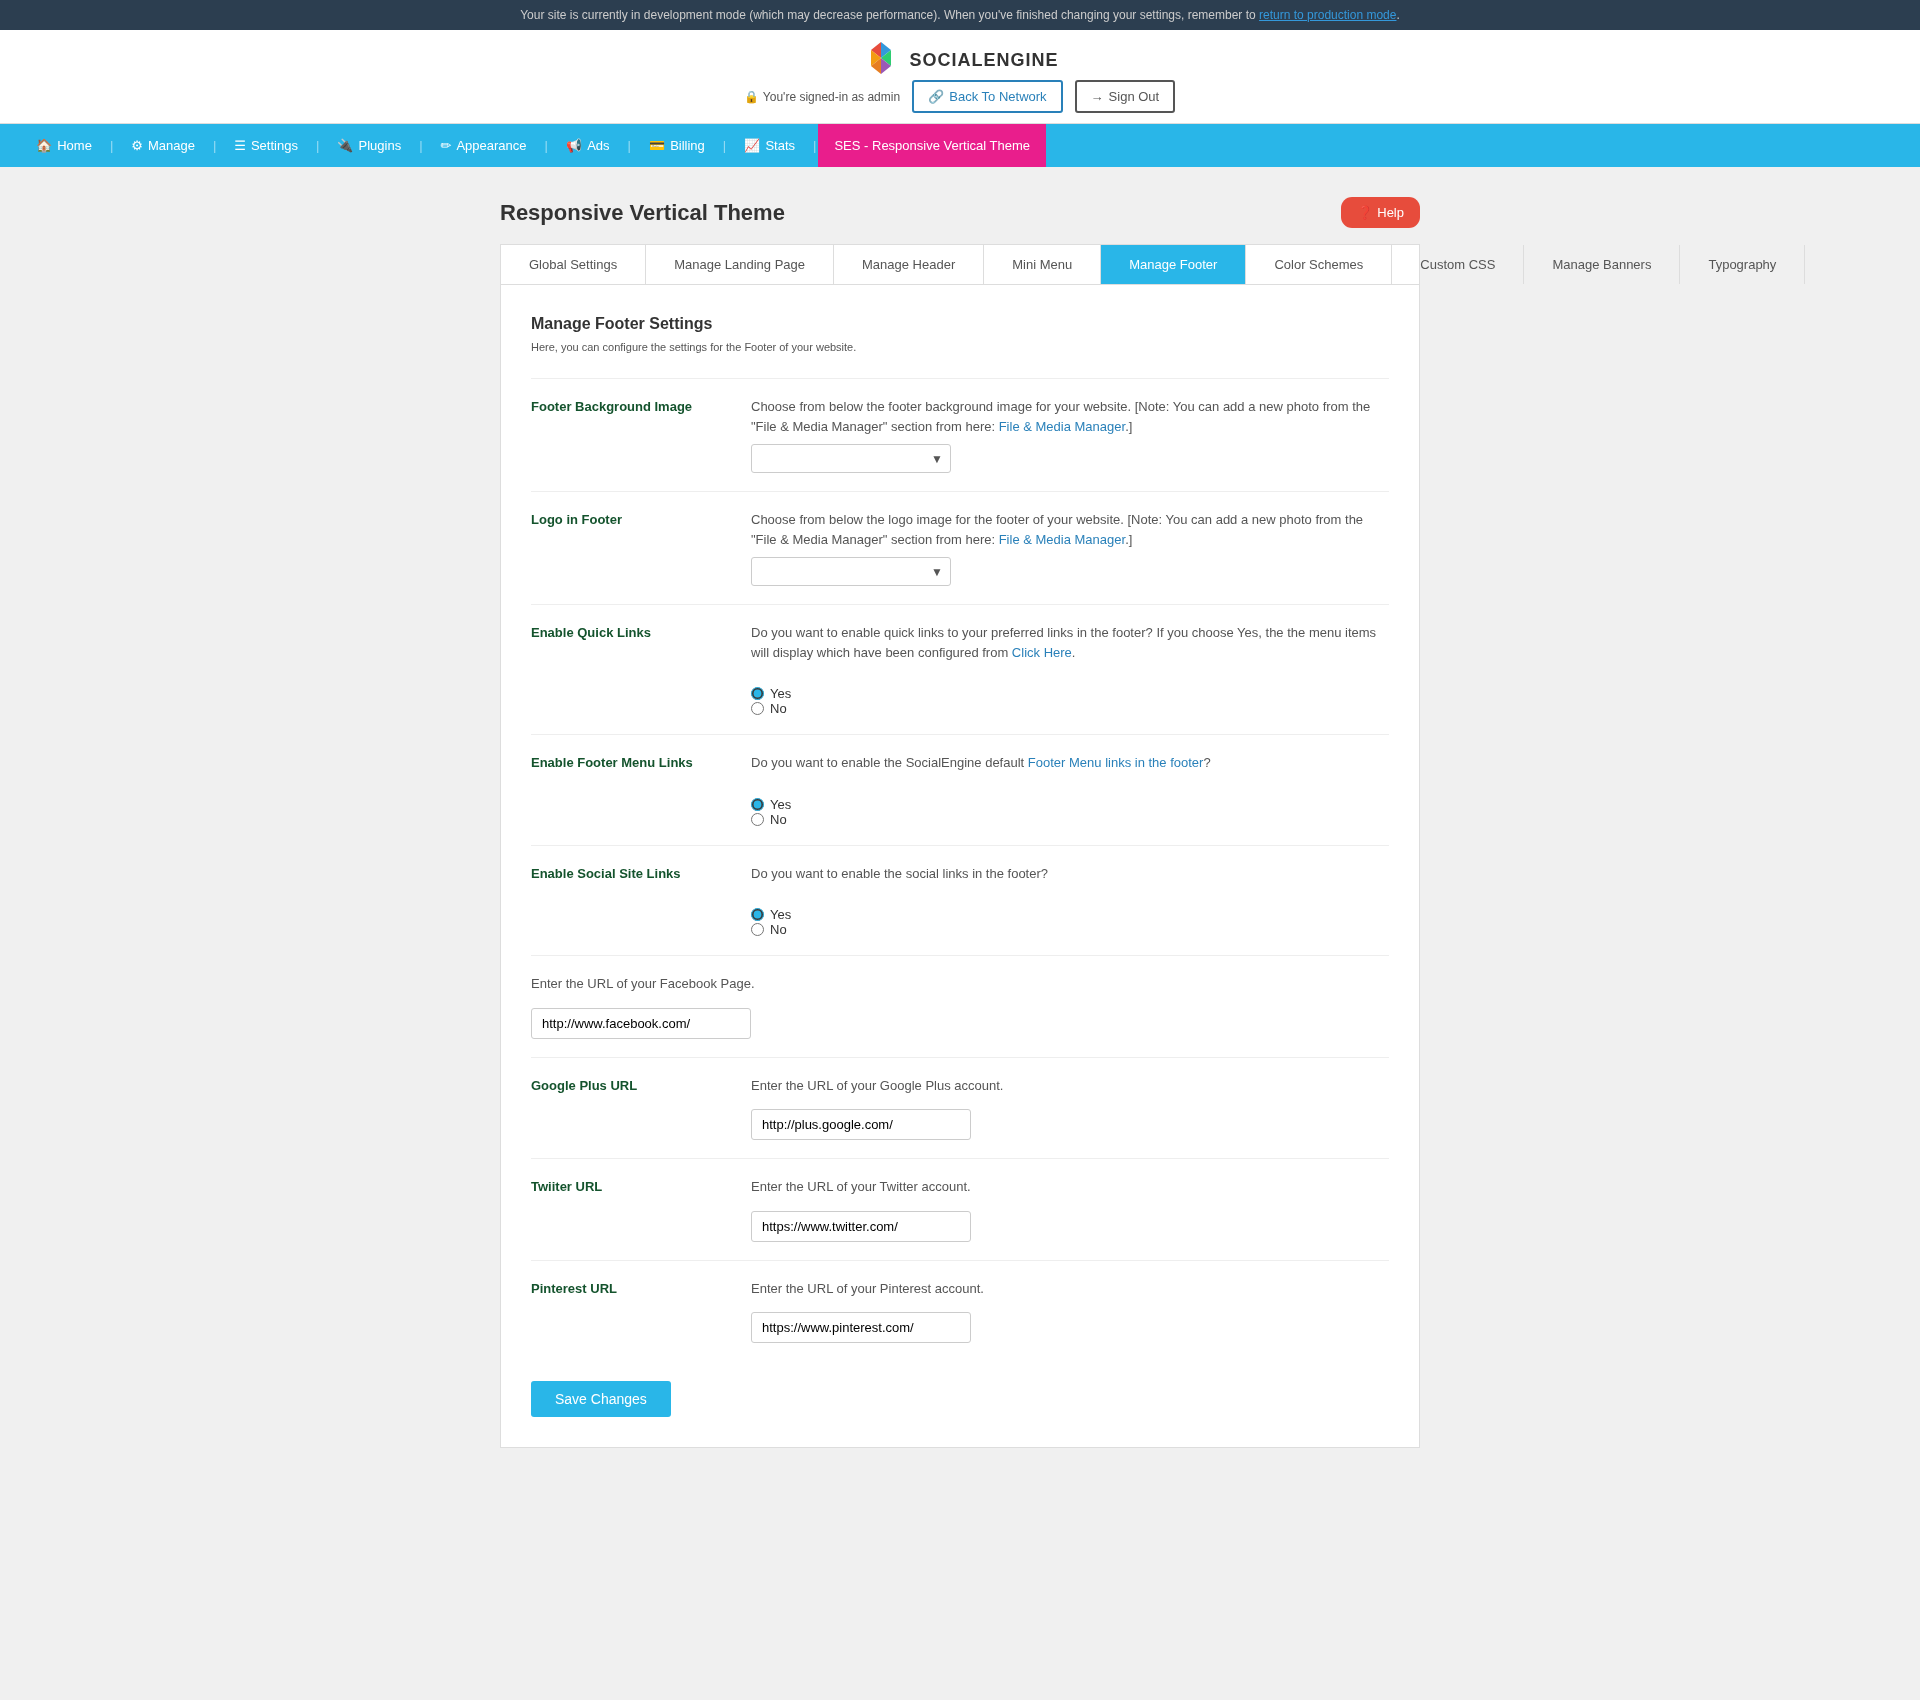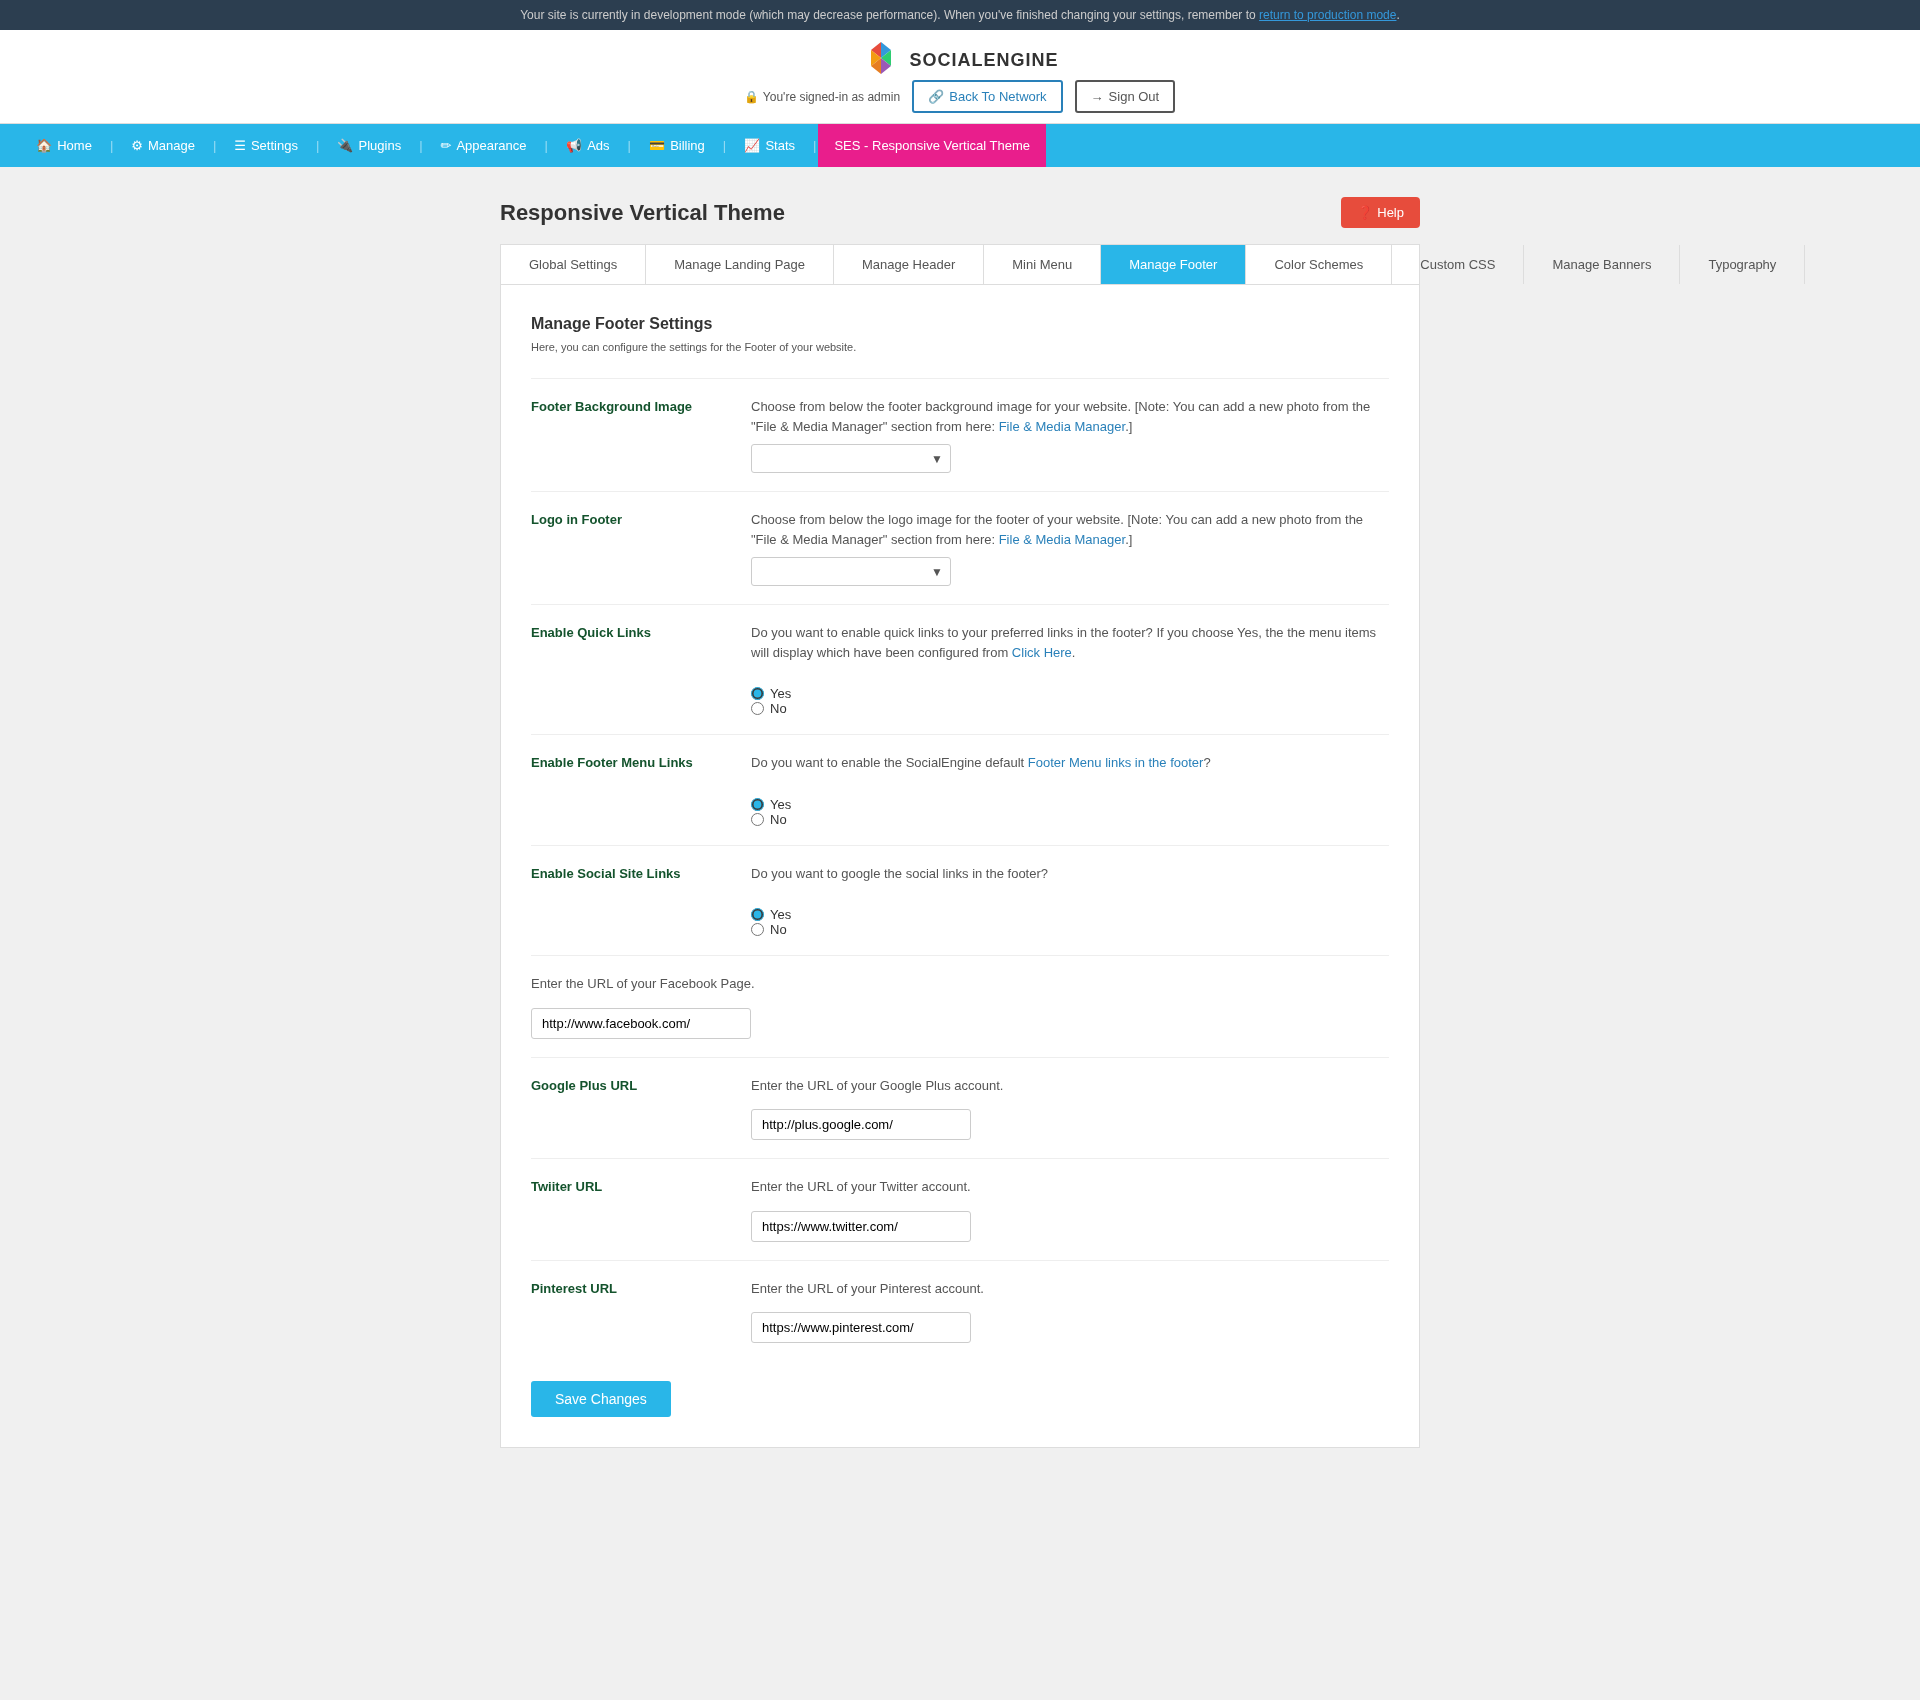--- a/index.html
+++ b/index.html
@@ -116,21 +116,21 @@
     .page-title {
       font-size: 22px;
       font-weight: bold;
       color: #333;
     }
     .btn-help {
       background: #e74c3c;
       color: #fff;
       border: none;
       padding: 8px 16px;
-      border-radius: 4px;
+      border-radius: 11px;
       cursor: pointer;
       font-size: 13px;
     }
 
     
     .tabs {
       display: flex;
       border-bottom: 1px solid #ddd;
       margin-bottom: 0;
       background: #fff;
@@ -413,21 +413,21 @@
             <input type="radio" name="footer-menu" value="no" style=""> No
           </label>
         </div>
       </div>
     </div>
 
     
     <div class="settings-row">
       <div class="settings-label">Enable Social Site Links</div>
       <div class="settings-control">
-        <p>Do you want to google the social links in the footer?</p>
+        <p>Do you want to enable the social links in the footer?</p>
         <div class="radio-group">
           <label class="radio-item">
             <input type="radio" name="social-links" value="yes" checked="" style=""> Yes
           </label>
           <label class="radio-item">
             <input type="radio" name="social-links" value="no" style=""> No
           </label>
         </div>
       </div>
     </div>

